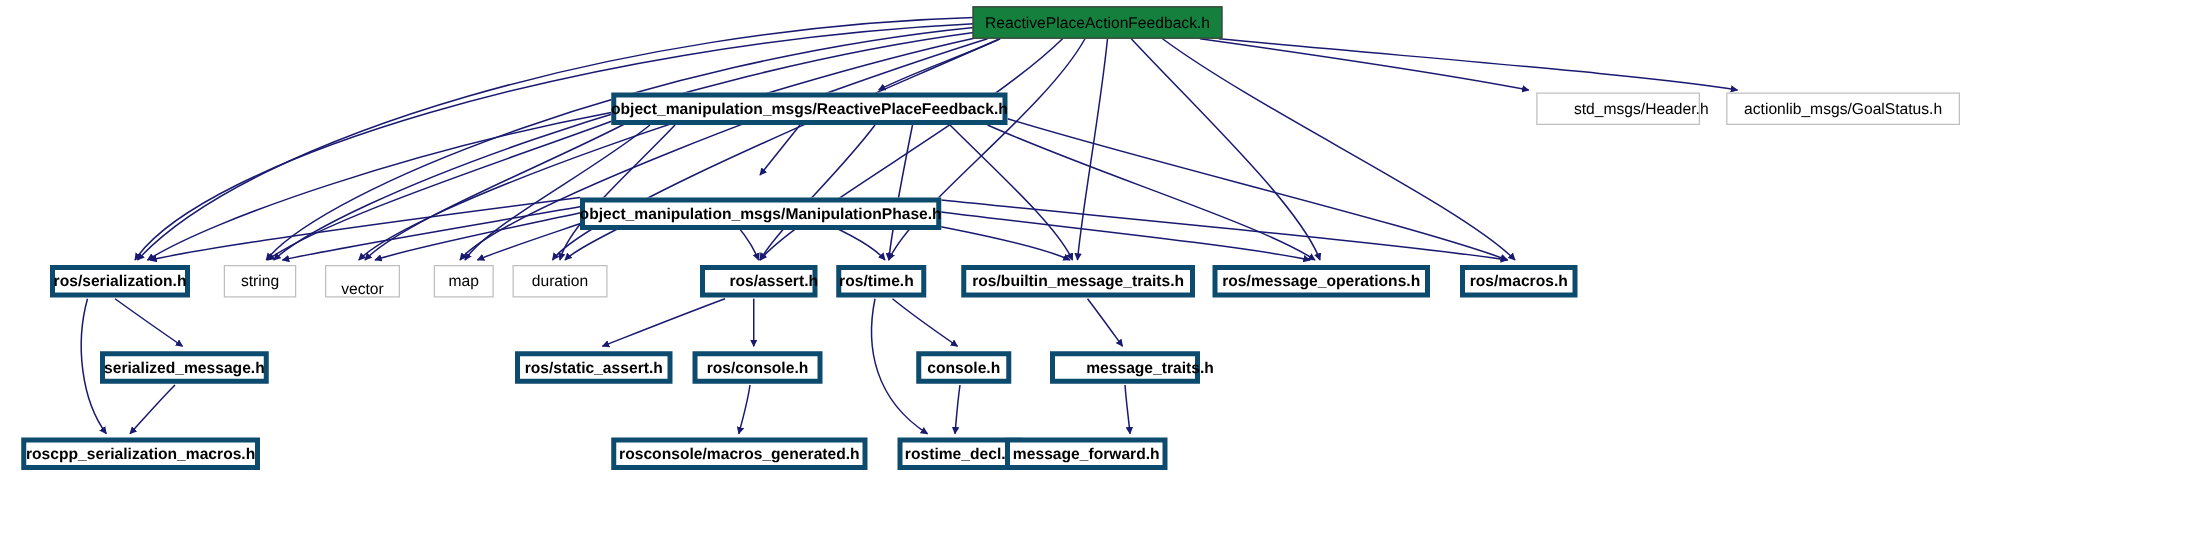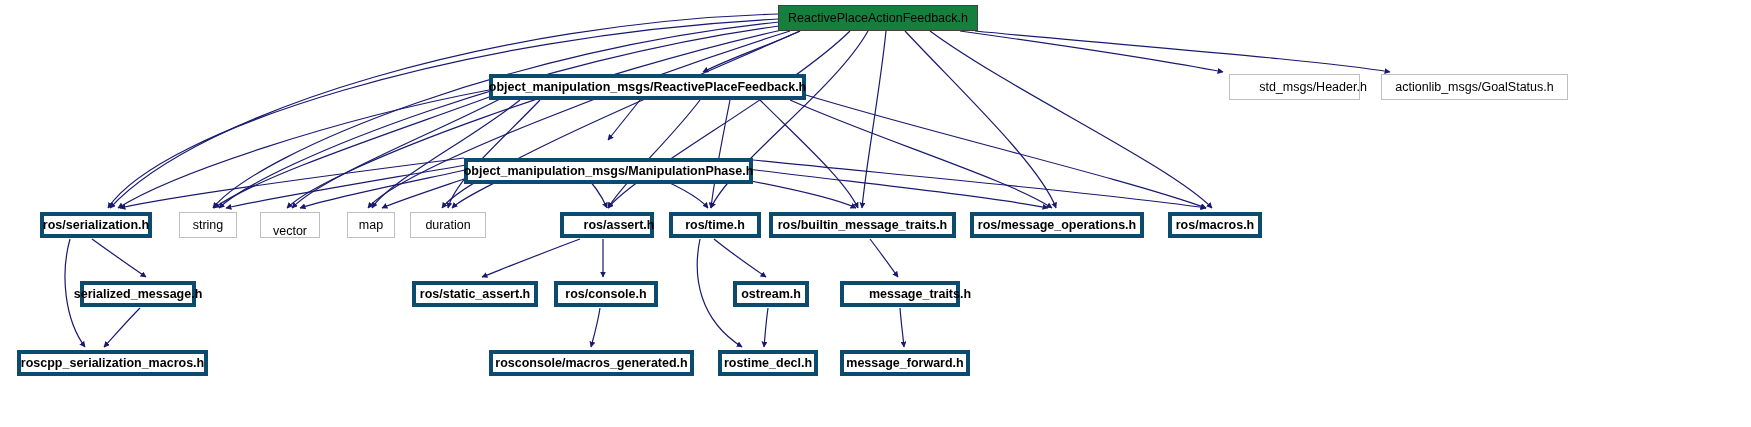--- a/index.html
+++ b/index.html
@@ -138,53 +138,53 @@
       </div>
       <div class="node" style="left: 347px; top: 212px; width: 48px;">
         <span class="node-label">map</span>
       </div>
       <div class="node" style="left: 410px; top: 212px; width: 76px;">
         <span class="node-label">duration</span>
       </div>
       <div class="node strong" style="left: 560px; top: 212px; width: 94px; padding-left: 24px;">
         <span class="node-label">ros/assert.h</span>
       </div>
-      <div class="node strong" style="left: 669px; top: 212px; width: 92px;">
+      <div class="node strong" style="left: 669px; top: 212px; width: 72px; justify-content: flex-end;">
         <span class="node-label">ros/time.h</span>
       </div>
       <div class="node strong" style="left: 769px; top: 212px; width: 187px;">
         <span class="node-label">ros/builtin_message_traits.h</span>
       </div>
       <div class="node strong" style="left: 970px; top: 212px; width: 174px; justify-content: center;">
         <span class="node-label">ros/message_operations.h</span>
       </div>
       <div class="node strong" style="left: 1168px; top: 212px; width: 94px;">
         <span class="node-label">ros/macros.h</span>
       </div>
-      <div class="node strong" style="left: 80px; top: 281px; width: 116px;">
+      <div class="node strong" style="left: 80px; top: 281px; width: 135px;">
         <span class="node-label">serialized_message.h</span>
       </div>
       <div class="node strong" style="left: 412px; top: 281px; width: 126px;">
         <span class="node-label">ros/static_assert.h</span>
       </div>
       <div class="node strong" style="left: 554px; top: 281px; width: 104px;">
         <span class="node-label">ros/console.h</span>
       </div>
       <div class="node strong" style="left: 733px; top: 281px; width: 76px;">
-        <span class="node-label">ostream.h</span>
+        <span class="node-label">console.h</span>
       </div>
       <div class="node strong" style="left: 840px; top: 281px; width: 120px; padding-left: 40px;">
         <span class="node-label">message_traits.h</span>
       </div>
       <div class="node strong" style="left: 5px; top: 350px; width: 191px; margin-left: 12px;">
         <span class="node-label">roscpp_serialization_macros.h</span>
       </div>
       <div class="node strong" style="left: 489px; top: 350px; width: 205px;">
         <span class="node-label">rosconsole/macros_generated.h</span>
       </div>
       <div class="node strong" style="left: 718px; top: 350px; width: 100px;">
         <span class="node-label">rostime_decl.h</span>
       </div>
-      <div class="node strong" style="left: 840px; top: 350px; width: 130px;">
+      <div class="node strong" style="left: 804px; top: 350px; width: 130px;">
         <span class="node-label">message_forward.h</span>
       </div>
     </div>
 </div>
 
 </body></html>

